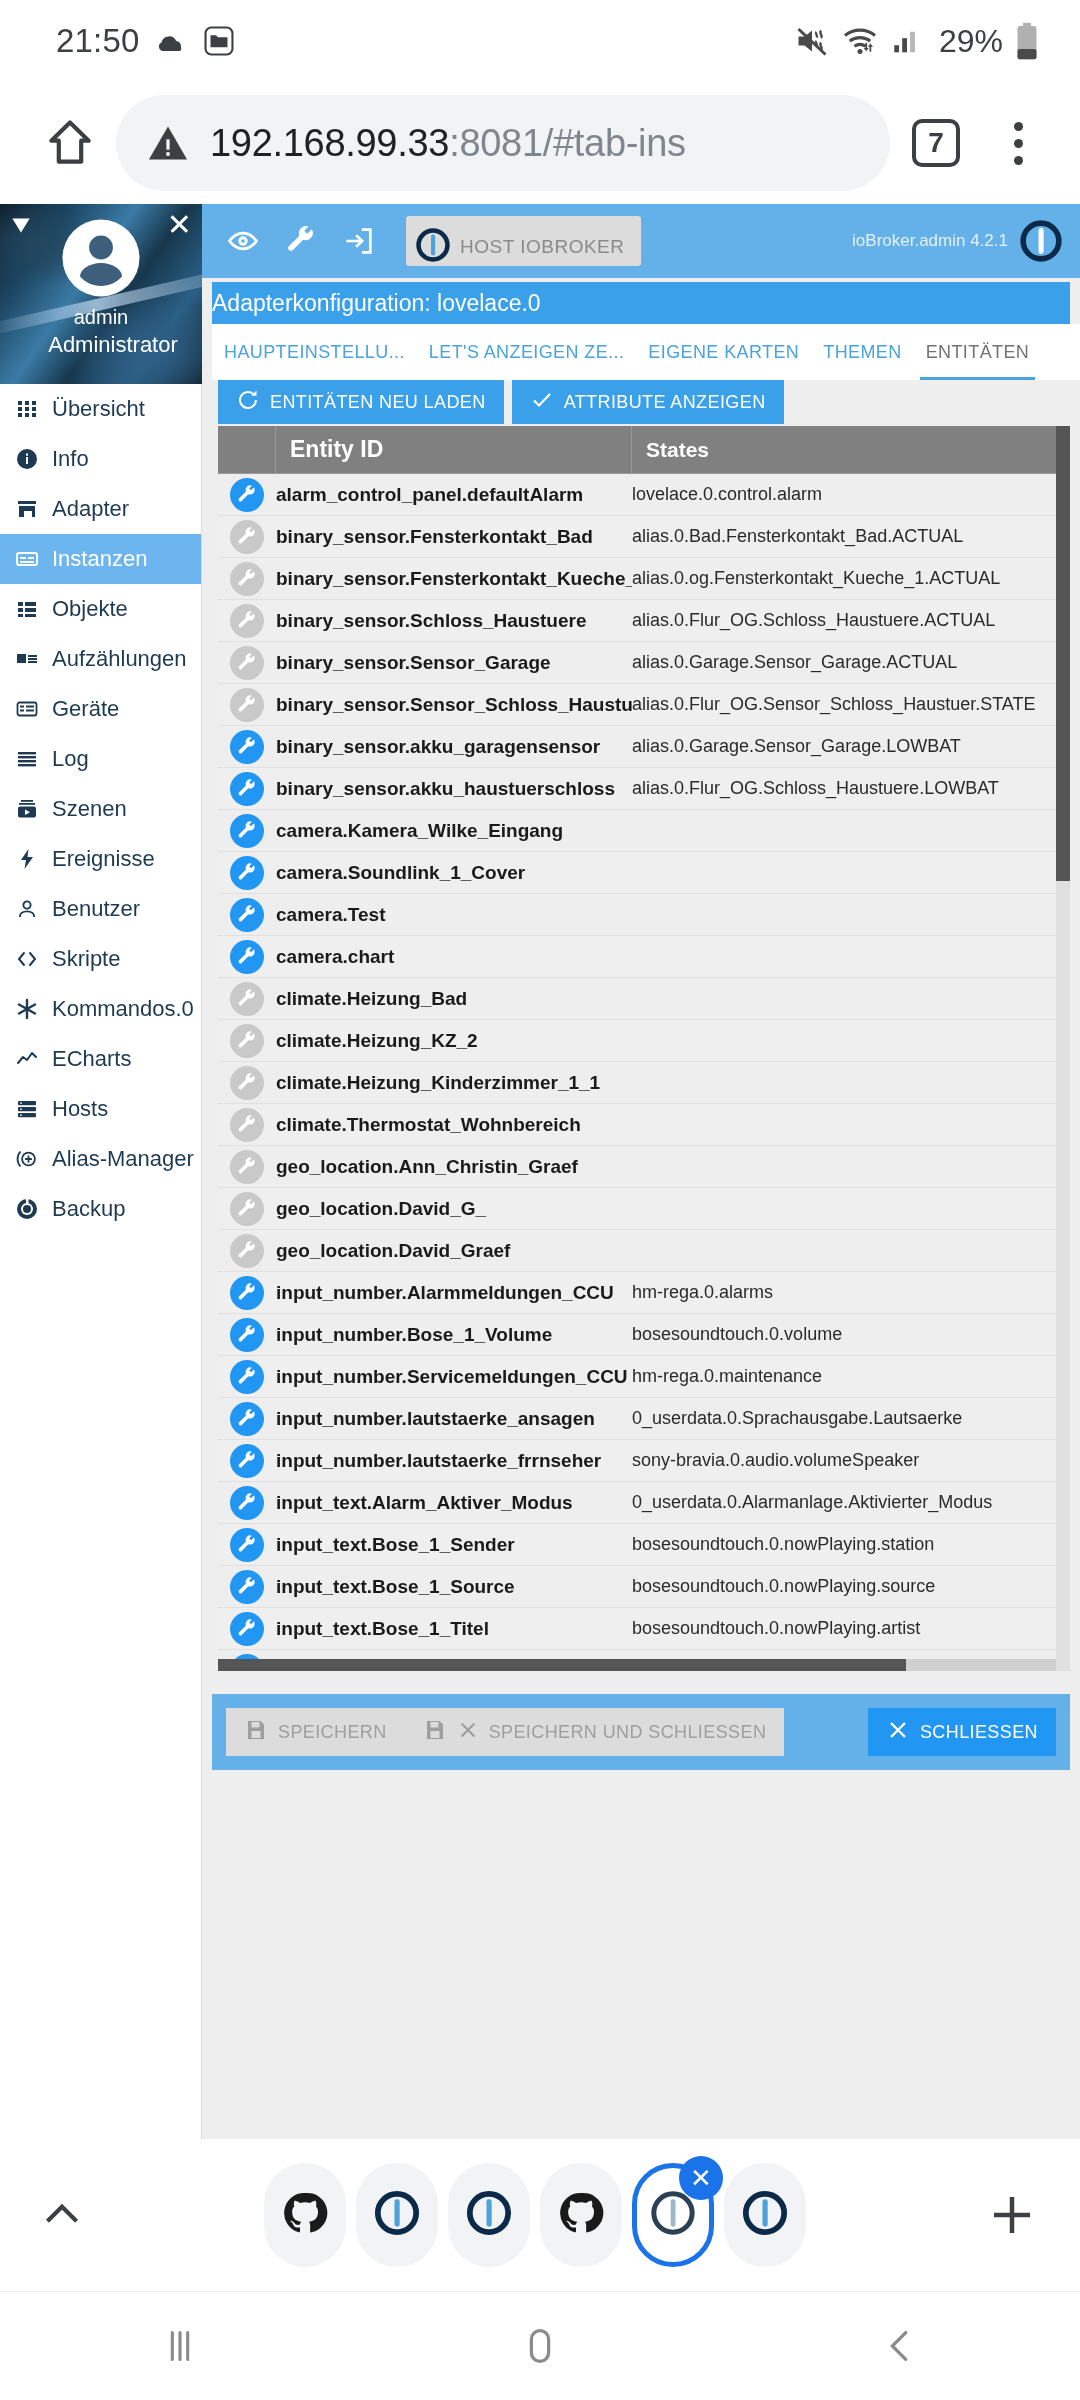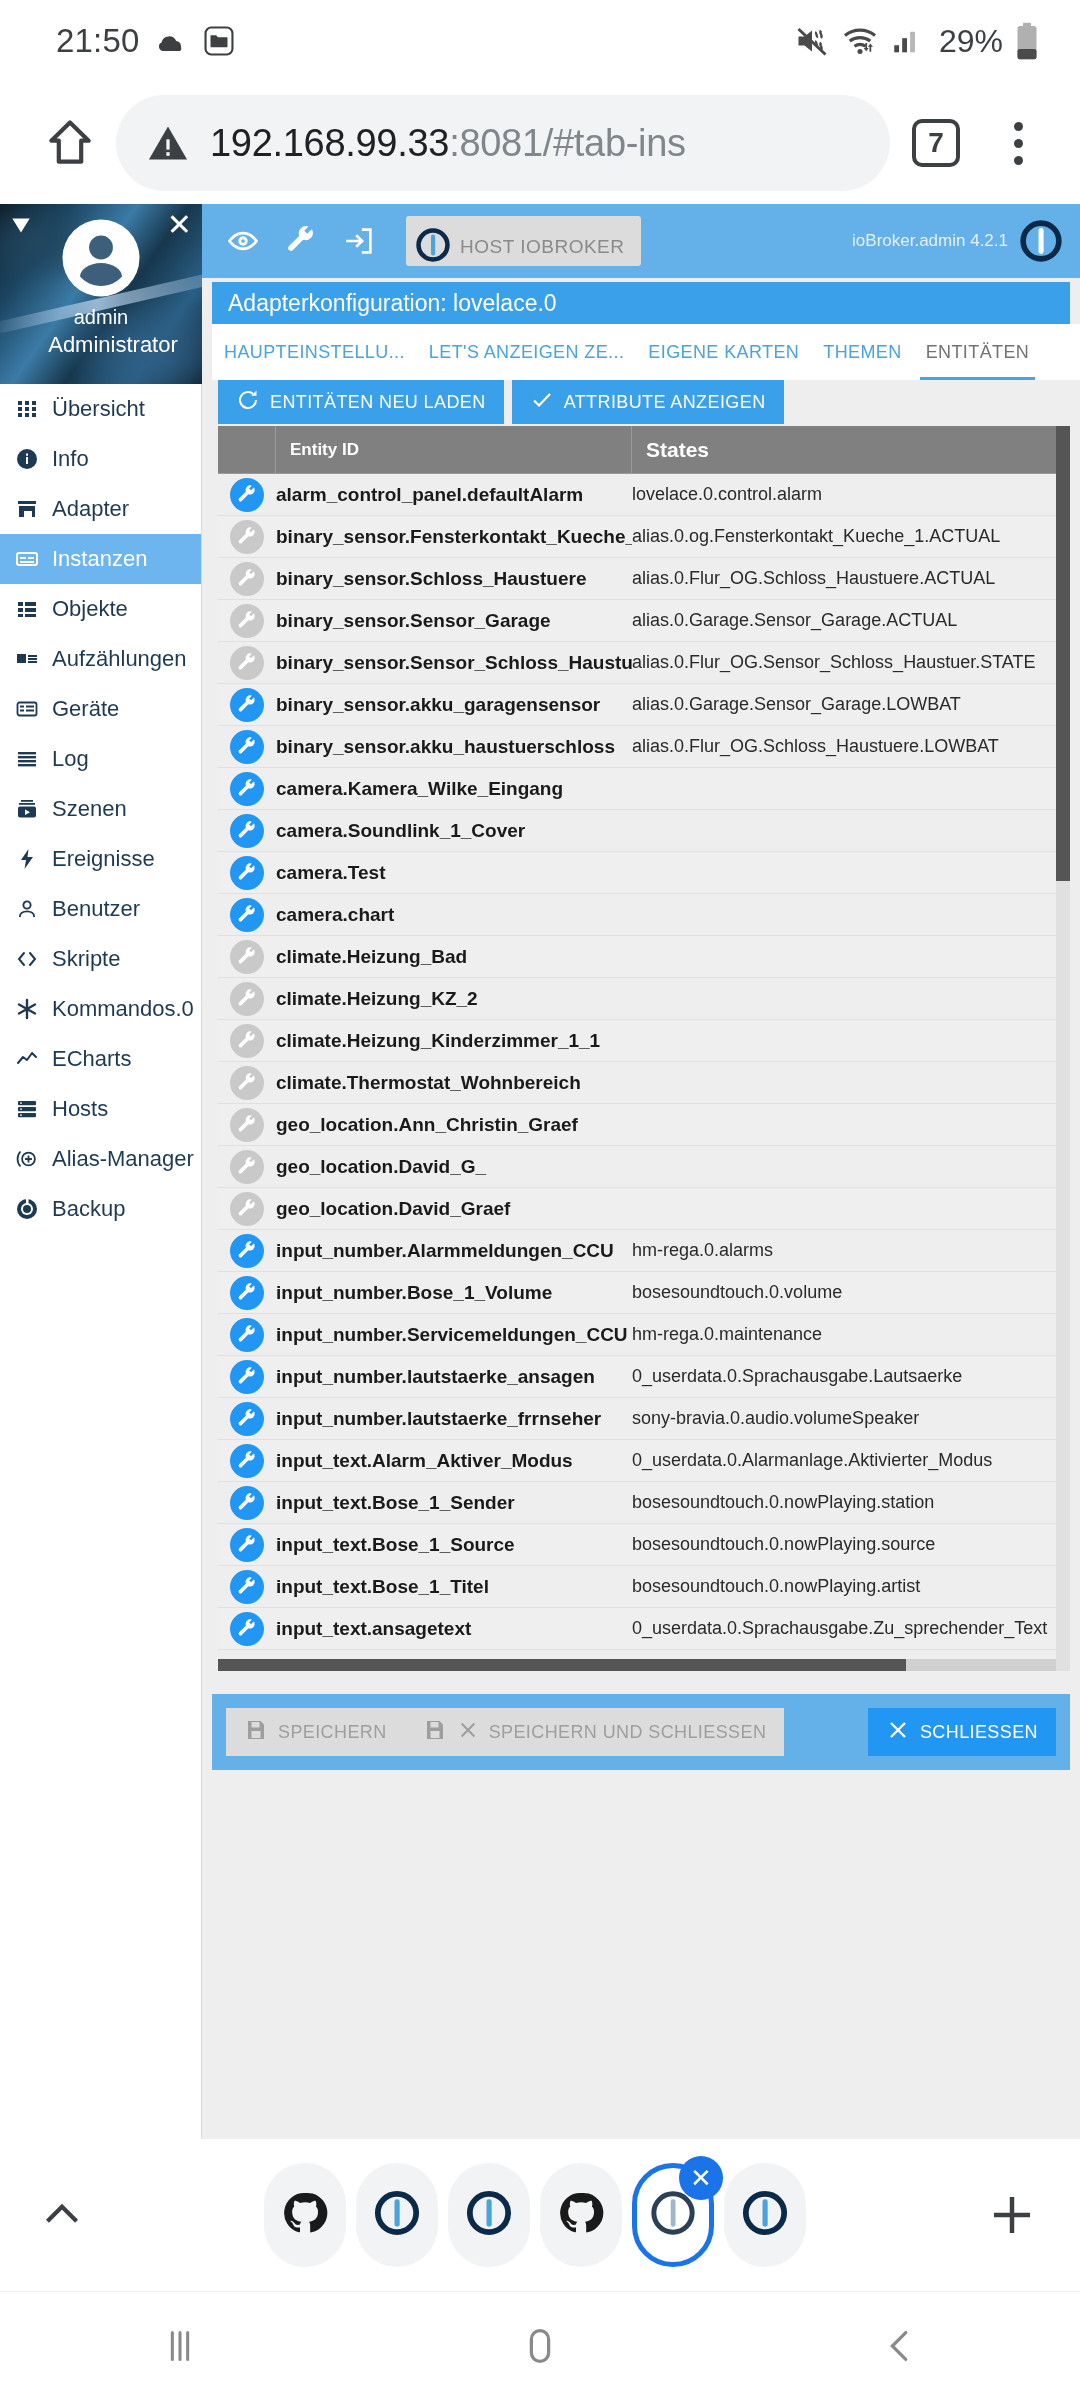--- a/index.html
+++ b/index.html
@@ -149,21 +149,21 @@
   #host-chip-label { font-size: 19px; color: #8a8a8a; letter-spacing: .5px; }
   #version-label {
     margin-left: auto; font-size: 17px; color: #e4f1fb; margin-right: 12px;
   }
   #brand-logo { width: 42px; height: 42px; margin-right: 6px; }
 
   #dialog-title {
     position: absolute; top: 78px; left: 10px;
     width: 858px; height: 42px;
     background: #3ba0ea; color: #ffffff;
-    display: flex; align-items: center; padding-left: 16px;
+    display: flex; align-items: center; padding-left: 0;
     font-size: 23px;
   }
   #tabs-bar {
     position: absolute; top: 120px; left: 10px;
     width: 1018px; height: 56px;
     background: #ffffff;
     display: flex; align-items: stretch;
   }
   .cfg-tab {
     display: flex; align-items: center; justify-content: center;
@@ -191,21 +191,21 @@
     position: absolute; top: 222px; left: 16px;
     width: 838px; height: 1245px;
     background: #eeeeee; overflow: hidden;
   }
   #table-head {
     height: 48px; background: #808080; color: #ffffff;
     display: flex; align-items: center;
     border-bottom: 1px solid #9a9a9a;
   }
   .th-ico-cell { width: 58px; flex: 0 0 58px; height: 48px; border-right: 1px solid #9a9a9a; }
-  .th-id { flex: 0 0 356px; padding-left: 14px; font-size: 17px; font-weight: bold;
+  .th-id { flex: 0 0 356px; padding-left: 14px; font-size: 23px; font-weight: bold;
            border-right: 1px solid #9a9a9a; height: 49px; display: flex; align-items: center; }
   .th-states { flex: 1; padding-left: 14px; font-size: 21px; font-weight: bold;
                height: 48px; display: flex; align-items: center; }
   .trow {
     height: 42px; display: flex; align-items: center;
     background: #eeeeee; border-bottom: 1px solid #e0e0e0;
   }
   .trow:nth-child(even) { background: #efefef; }
   .cell-ico { width: 58px; flex: 0 0 58px; display: flex; align-items: center; justify-content: center; }
   .wrench-badge {
@@ -673,20 +673,31 @@
           <div class="trow">
             <div class="cell-ico">
               <span class="wrench-badge on">
                 <svg width="22" height="22" viewBox="0 0 24 24">
                   <path fill="#ffffff" d="M20.1 4.6a5.2 5.2 0 0 1-6.6 6.6l-7 7a2 2 0 1 1-2.8-2.8l7-7A5.2 5.2 0 0 1 17.3 1.8l-3 3 2.1 2.1 3-3c.3.2.5.4.7.7z"></path>
                 </svg>
               </span>
             </div>
             <div class="cell-id">alarm_control_panel.defaultAlarm</div>
             <div class="cell-state">lovelace.0.control.alarm</div>
+          </div>
+          <div class="trow">
+            <div class="cell-ico">
+              <span class="wrench-badge">
+                <svg width="22" height="22" viewBox="0 0 24 24">
+                  <path fill="#ffffff" d="M20.1 4.6a5.2 5.2 0 0 1-6.6 6.6l-7 7a2 2 0 1 1-2.8-2.8l7-7A5.2 5.2 0 0 1 17.3 1.8l-3 3 2.1 2.1 3-3c.3.2.5.4.7.7z"></path>
+                </svg>
+              </span>
+            </div>
+            <div class="cell-id">binary_sensor.Fensterkontakt_Bad</div>
+            <div class="cell-state">alias.0.Bad.Fensterkontakt_Bad.ACTUAL</div>
           </div>
           <div class="trow">
             <div class="cell-ico">
               <span class="wrench-badge">
                 <svg width="22" height="22" viewBox="0 0 24 24">
                   <path fill="#ffffff" d="M20.1 4.6a5.2 5.2 0 0 1-6.6 6.6l-7 7a2 2 0 1 1-2.8-2.8l7-7A5.2 5.2 0 0 1 17.3 1.8l-3 3 2.1 2.1 3-3c.3.2.5.4.7.7z"></path>
                 </svg>
               </span>
             </div>
             <div class="cell-id">binary_sensor.Fensterkontakt_Kueche_1</div>

